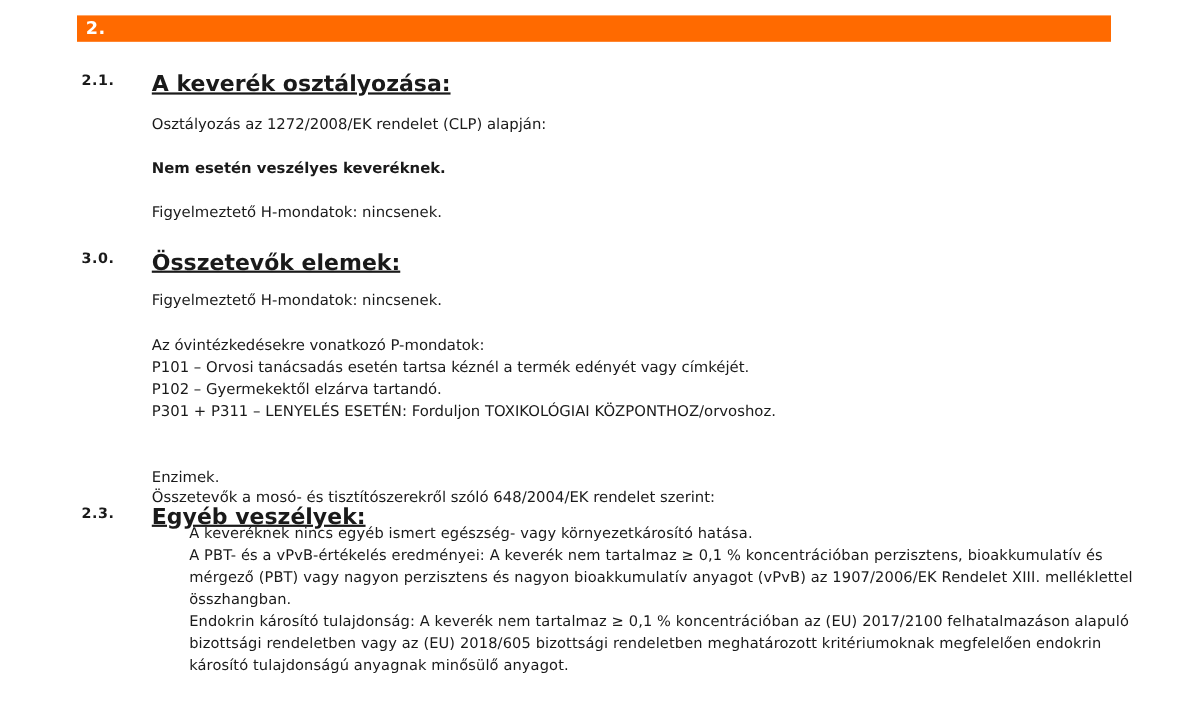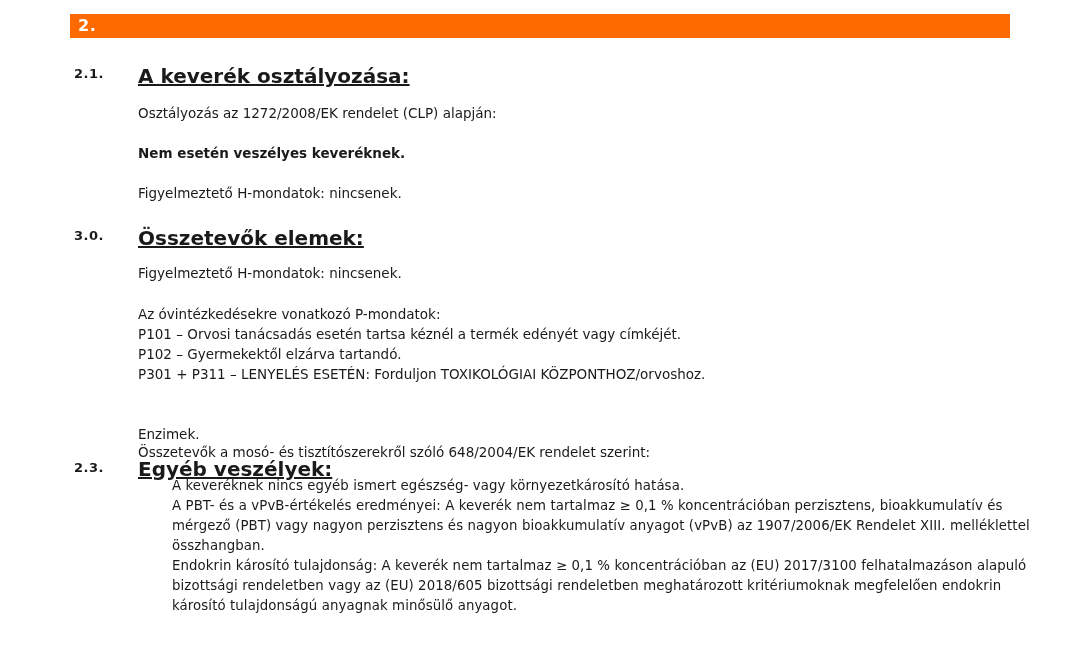--- a/index.html
+++ b/index.html
@@ -105,15 +105,15 @@
 <div class="line" style="top:406px;margin-top:38px;">Összetevők a mosó- és tisztítószerekről szóló 648/2004/EK rendelet szerint:</div>
 <div class="line" style="top:426px;">Enzimek.</div>
 
 <div class="sub-num" style="top:460px;">2.3.</div>
 <div class="sub-title" style="top:457px;">Egyéb veszélyek:</div>
 
 <div class="line-sm" style="top:478px;">A keveréknek nincs egyéb ismert egészség- vagy környezetkárosító hatása.</div>
 <div class="line-sm" style="top:498px;">A PBT- és a vPvB-értékelés eredményei: A keverék nem tartalmaz ≥ 0,1 % koncentrációban perzisztens, bioakkumulatív és</div>
 <div class="line-sm" style="top:518px;">mérgező (PBT) vagy nagyon perzisztens és nagyon bioakkumulatív anyagot (vPvB) az 1907/2006/EK Rendelet XIII. melléklettel</div>
 <div class="line-sm" style="top:538px;">összhangban.</div>
-<div class="line-sm" style="top:558px;">Endokrin károsító tulajdonság: A keverék nem tartalmaz ≥ 0,1 % koncentrációban az (EU) 2017/3100 felhatalmazáson alapuló</div>
+<div class="line-sm" style="top:558px;">Endokrin károsító tulajdonság: A keverék nem tartalmaz ≥ 0,1 % koncentrációban az (EU) 2017/2100 felhatalmazáson alapuló</div>
 <div class="line-sm" style="top:578px;">bizottsági rendeletben vagy az (EU) 2018/605 bizottsági rendeletben meghatározott kritériumoknak megfelelően endokrin</div>
 <div class="line-sm" style="top:598px;">károsító tulajdonságú anyagnak minősülő anyagot.</div>
 
 </body></html>

